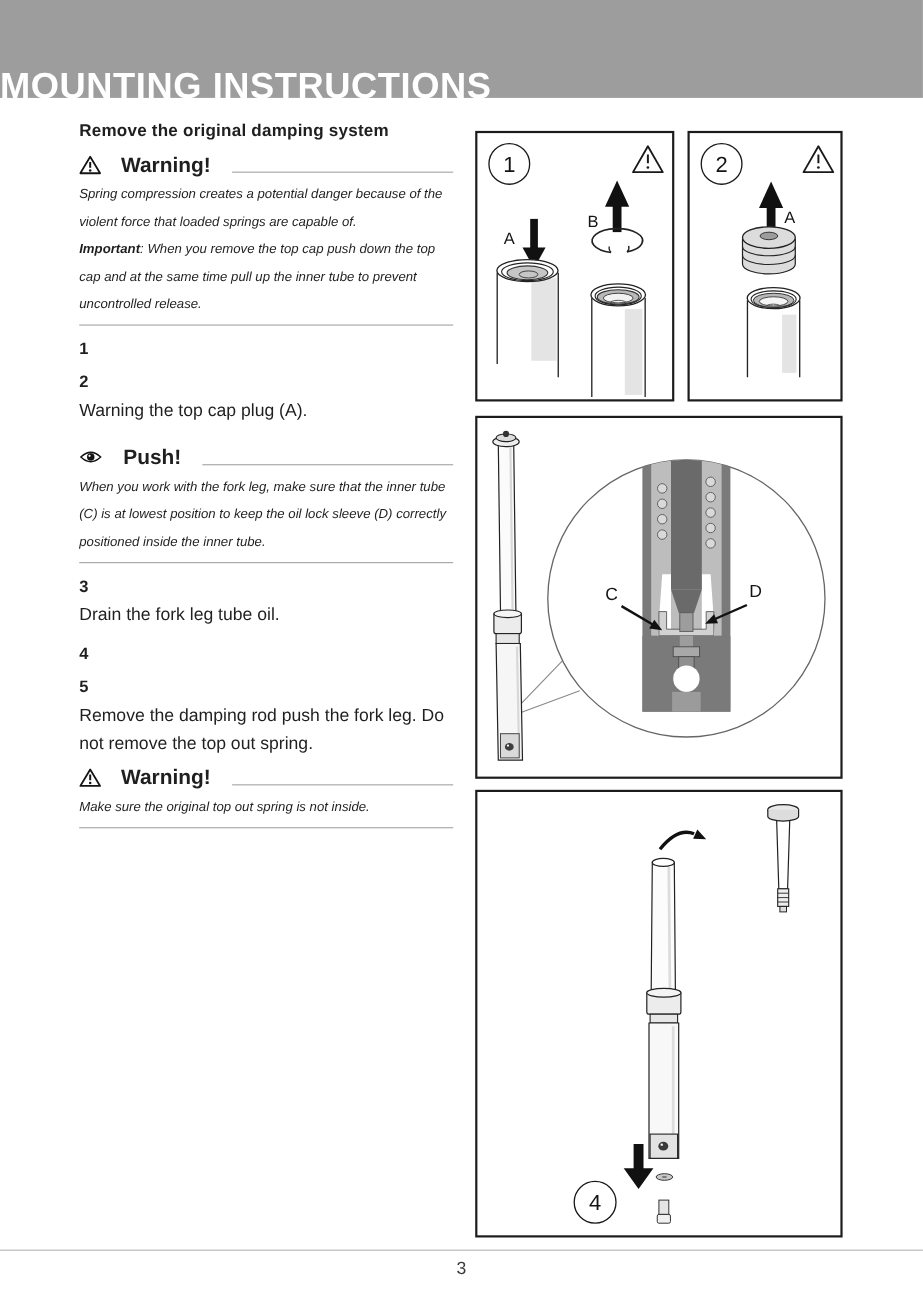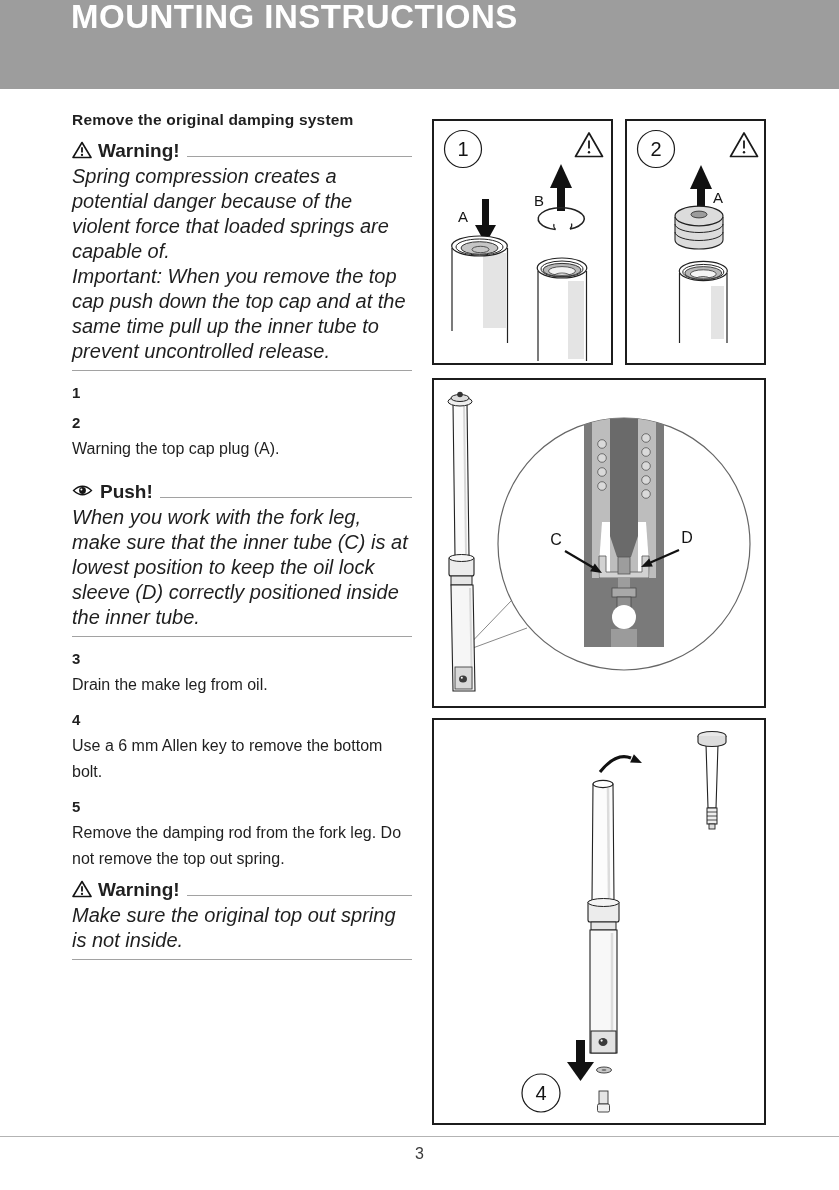--- a/index.html
+++ b/index.html
@@ -1,37 +1,37 @@
 <!DOCTYPE html>
 <html><head>
 <meta charset="utf-8">
 <style>
   * { margin:0; padding:0; box-sizing:border-box; }
   html,body { background:#fff; }
   body { width:839px; height:1190px; font-family:"Liberation Sans", sans-serif; color:#1f1f1f; overflow:hidden; }
   .page { width:839px; height:1190px; position:relative; background:#fff; }
 
-  .header { height:89px; background:#9d9d9d; display:flex; padding-left:71px; overflow:visible; }
+  .header { height:89px; background:#9d9d9d; display:flex; align-items:flex-end; overflow:visible; }
   .header h1 { color:#fff; font-size:33px; font-weight:bold; letter-spacing:0.5px; line-height:1; margin-bottom:-5px; white-space:nowrap; }
 
   .main { display:flex; padding:22px 73px 0 72px; }
   .left-col { width:340px; }
   .right-col { width:334px; margin-left:20px; margin-top:8px; flex:none; }
 
   .section-heading { font-size:15.5px; font-weight:bold; margin-bottom:10px; letter-spacing:0.2px; }
 
   .alert { margin-top:12px; }
-  .alert-heading { display:flex; align-items:flex-end; }
+  .alert-heading { display:flex; align-items:flex-end;gap:12px; }
   .warn-icon { width:20px; height:18px; margin-right:6px; margin-bottom:2px; flex:none; }
   .eye-icon { width:21px; height:15px; margin-right:7px; margin-bottom:4px; flex:none; }
   .alert-title { font-size:19px; font-weight:bold; line-height:1.05; white-space:nowrap; }
   .head-rule { flex:1; height:1px; background:#a2a2a2; margin-left:7px; margin-bottom:4px; }
-  .alert-body { font-style:italic; font-size:20px; line-height:25px; border-bottom:1px solid #a2a2a2; padding:3px 0 6px 0; }
+  .alert-body { font-style:italic; font-size:12px; line-height:25px; border-bottom:1px solid #a2a2a2; padding:3px 0 6px 0; }
   .alert-body p { margin:0; }
-  .alert-body strong { font-weight:normal; }
+  .alert-body strong { font-weight:bold; }
 
   .step { margin-top:13px; }
   .step-num { font-size:15px; font-weight:bold; margin-bottom:5px; }
   .step-text { font-size:16px; line-height:26px; }
 
   .fig-row { display:flex; }
   .figure { border:2px solid #1c1c1c; background:#fff; }
   .fig1 { width:181px; height:246px; }
   .fig2 { width:141px; height:246px; margin-left:12px; }
   .fig3 { width:334px; height:330px; margin-top:13px; }
@@ -93,31 +93,30 @@
           <span class="alert-title">Push!</span>
           <span class="head-rule"></span>
         </div>
         <div class="alert-body">
           <p>When you work with the fork leg, make sure that the inner tube (C) is at lowest position to keep the oil lock sleeve (D) correctly positioned inside the inner tube.</p>
         </div>
       </div>
 
       <div class="step">
         <div class="step-num">3</div>
-        <p class="step-text">Drain the make leg from oil.</p>
+        <p class="step-text">Drain the fork leg tube oil.</p>
       </div>
 
       <div class="step">
         <div class="step-num">4</div>
-        <p class="step-text">Use a 6 mm Allen key to remove the bottom bolt.</p>
       </div>
 
       <div class="step">
         <div class="step-num">5</div>
-        <p class="step-text">Remove the damping rod from the fork leg. Do not remove the top out spring.</p>
+        <p class="step-text">Remove the damping rod push the fork leg. Do not remove the top out spring.</p>
       </div>
 
       <div class="alert" style="margin-top:8px;">
         <div class="alert-heading">
           <svg class="warn-icon" viewBox="0 0 20 18">
             <polygon points="10,1.5 19,16.5 1,16.5" fill="none" stroke="#141414" stroke-width="1.6" stroke-linejoin="round"></polygon>
             <line x1="10" y1="6.2" x2="10" y2="11.4" stroke="#141414" stroke-width="1.8"></line>
             <circle cx="10" cy="13.9" r="1.15" fill="#141414"></circle>
           </svg>
           <span class="alert-title">Warning!</span>

